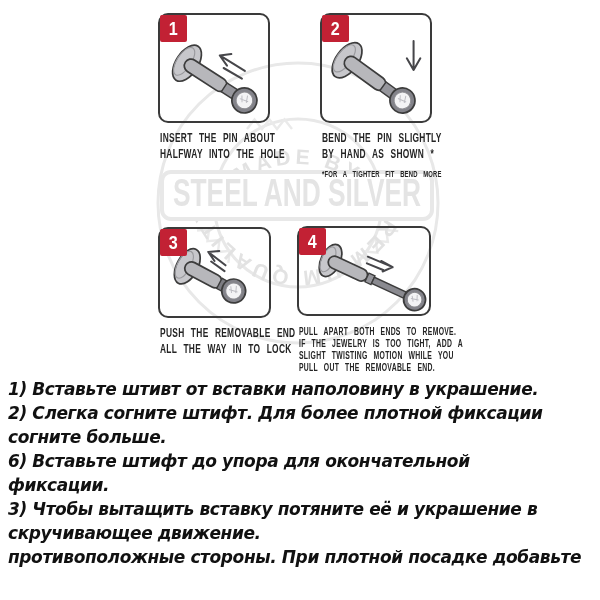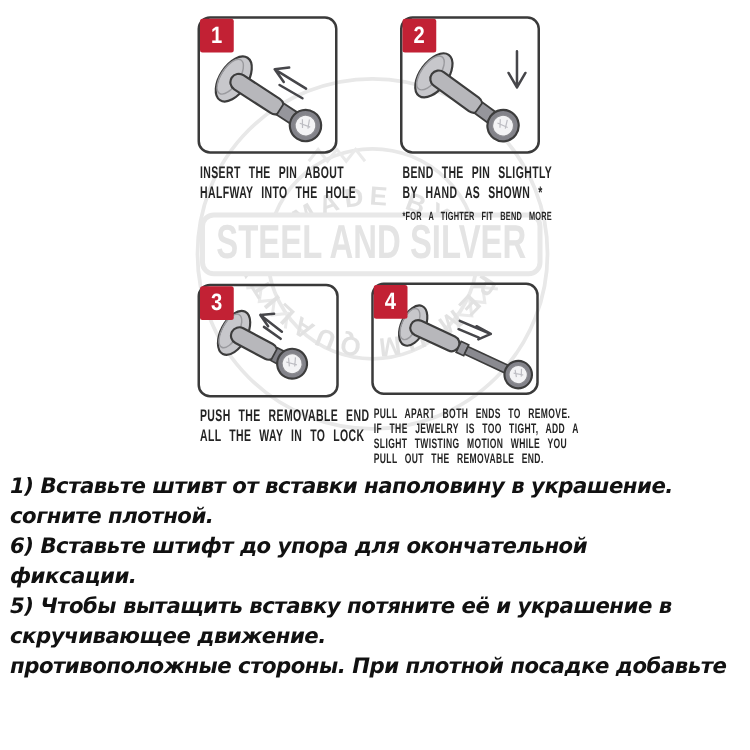--- a/index.html
+++ b/index.html
@@ -153,21 +153,22 @@
 
   <div class="caption cap-small" id="cap4">
     <div>PULL APART BOTH ENDS TO REMOVE.</div>
     <div>IF THE JEWELRY IS TOO TIGHT, ADD A</div>
     <div>SLIGHT TWISTING MOTION WHILE YOU</div>
     <div>PULL OUT THE REMOVABLE END.</div>
   </div>
 
   <div class="ru">
     <div>1) Вставьте штивт от вставки наполовину в украшение.</div>
-    <div>согните плотной.</div>
+    <div>2) Слегка согните штифт. Для более плотной фиксации</div>
+    <div>согните больше.</div>
     <div>6) Вставьте штифт до упора для окончательной</div>
     <div>фиксации.</div>
-    <div>5) Чтобы вытащить вставку потяните её и украшение в</div>
+    <div>3) Чтобы вытащить вставку потяните её и украшение в</div>
     <div>скручивающее движение.</div>
     <div>противоположные стороны. При плотной посадке добавьте</div>
   </div>
 
 </div>
 
 </body></html>

